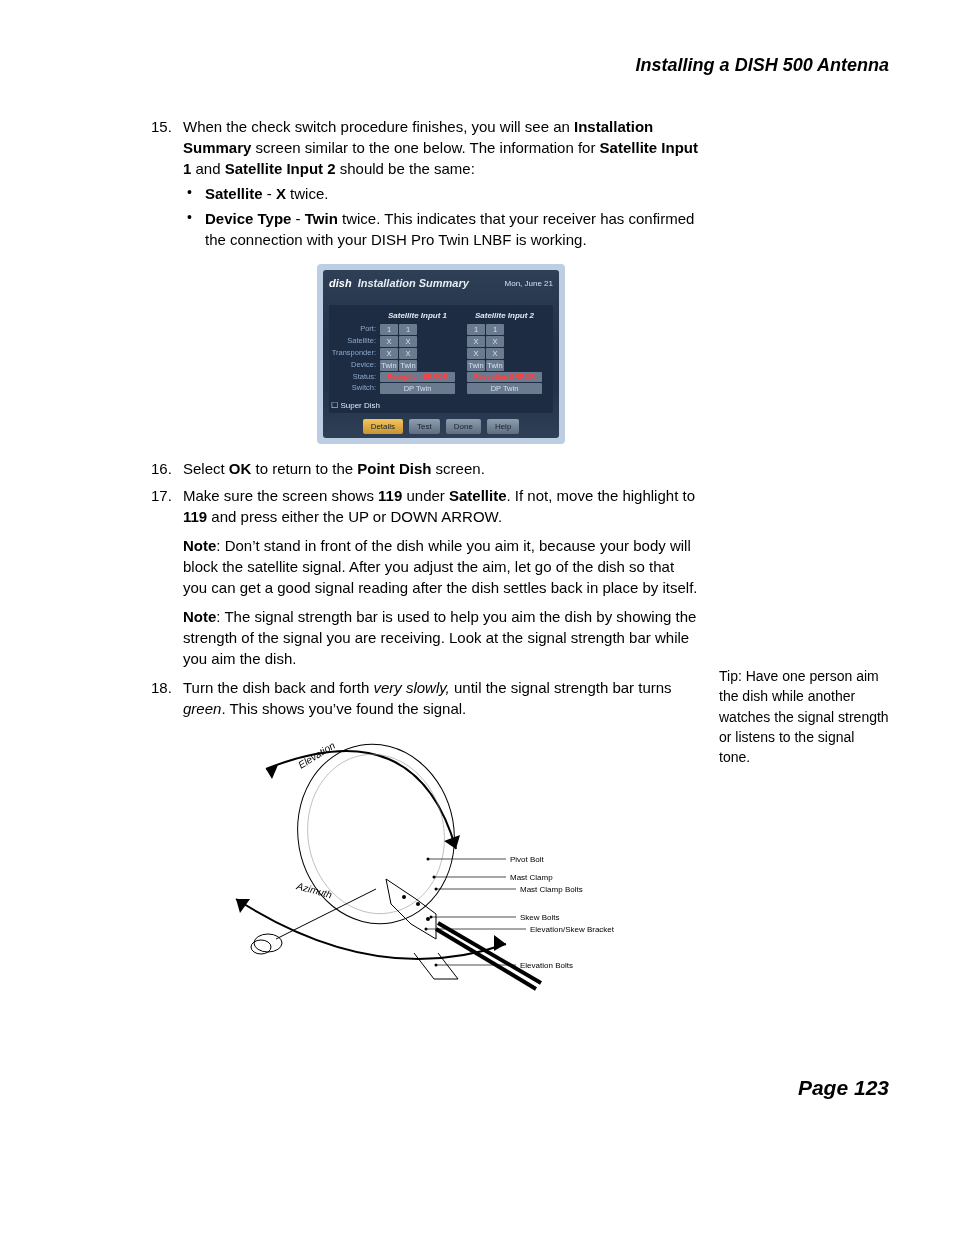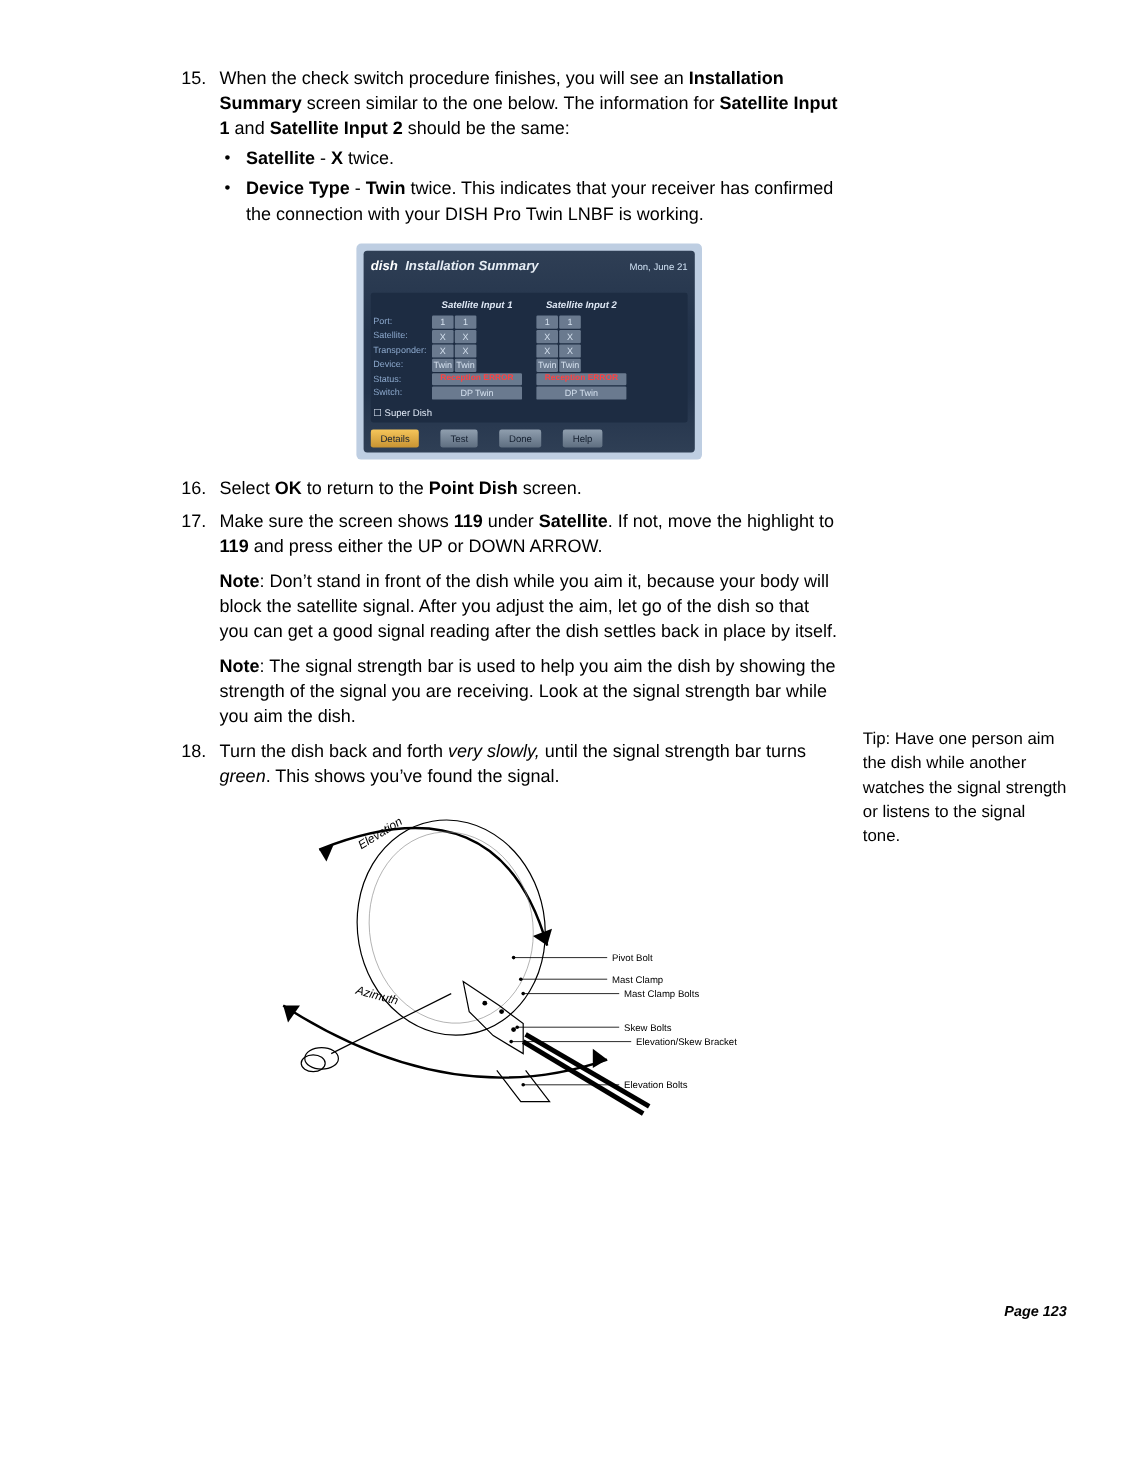--- a/index.html
+++ b/index.html
@@ -73,21 +73,21 @@
   ul.sub > li::before {
     content: "•";
     position: absolute;
     left: 4px;
     top: 0;
     font-size: 14px;
   }
   .b { font-weight: bold; }
   .para { margin: 8px 0; }
   .figure-shot {
-    width: 288px;
+    width: 248px;
     margin: 14px auto;
     display: block;
   }
   .shot-frame {
     background: #becee2;
     border-radius: 4px;
     padding: 6px;
     font-size: 8px;
   }
   .shot-inner {
@@ -134,39 +134,40 @@
   .shot-grid .hdr {
     grid-column: span 4;
     text-align: center;
     color: #dfe8f5;
     font-style: italic;
     font-weight: bold;
     font-size: 8px;
     padding: 1px 0;
   }
   .shot-grid .lab {
+    text-align: right;
     color: #8ca8cc;
     padding-right: 3px;
     font-size: 7.5px;
   }
   .cell {
     background: #6a7a8f;
     color: #d4e0ee;
     text-align: center;
     padding: 1px 0;
     font-size: 7.5px;
     line-height: 1.2;
     border-radius: 1px;
   }
   .cell.err { color: #ff4040; font-weight: bold; font-size: 7px; }
   .cell.wide2 { grid-column: span 4; }
   .cell.gap { background: transparent; }
   .shot-check { text-align: left; color: #dfe8f5; margin-top: 6px; font-size: 8px; }
   .shot-check::before { content: "☐ "; }
-  .shot-btns { display: flex; gap: 18px; margin-top: 6px; justify-content: flex-start; }
+  .shot-btns { display: flex; gap: 6px; margin-top: 6px; justify-content: center; }
   .shot-btn {
     background: linear-gradient(#8f9eae, #5e6e80);
     color: #152030;
     border-radius: 2px;
     padding: 2px 8px;
     font-size: 8px;
   }
   .shot-btn.hl { background: linear-gradient(#f5c55a, #c89332); }
 
   .figure-dish {
@@ -179,27 +180,28 @@
   .dish-svg text { font-family: Arial, Helvetica, sans-serif; }
   .dish-svg .lbl { font-size: 8px; }
   .dish-svg .axis { font-size: 10px; font-style: italic; }
 
   .page-num {
     position: absolute;
     bottom: 40px;
     right: 65px;
     font-weight: bold;
     font-style: italic;
-    font-size: 12px;
+    font-size: 21px;
   }
 </style>
 </head>
 <body>
 
 <div class="page">
+  <div class="header-title">Installing a DISH 500 Antenna</div>
 
   <div class="columns">
     <div class="main-col">
       <ol class="steps">
 
         <li>
           <span>When the check switch procedure finishes, you will see an </span><span class="b">Installation Summary</span><span> screen similar to the one below. The information for </span><span class="b">Satellite Input 1</span><span> and </span><span class="b">Satellite Input 2</span><span> should be the same:</span>
           <ul class="sub">
             <li>
               <span class="b">Satellite</span><span> - </span><span class="b">X</span><span> twice.</span>

